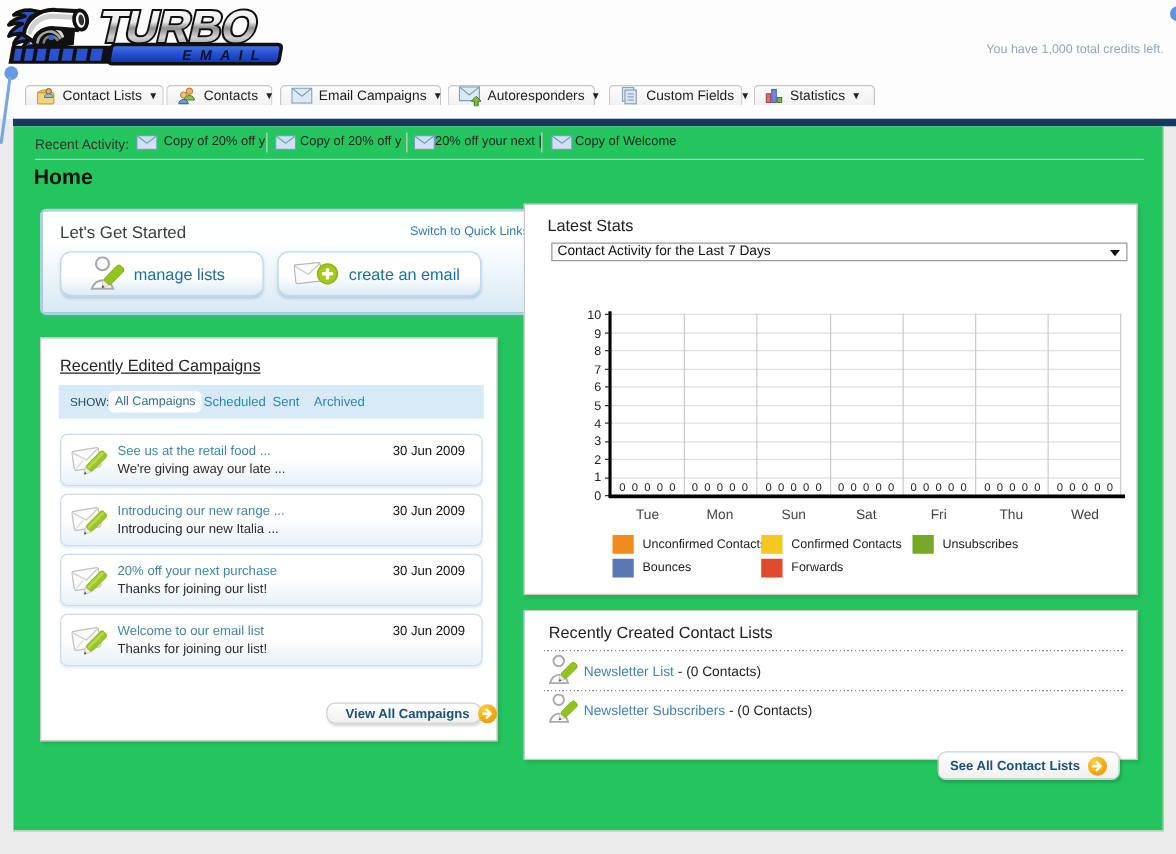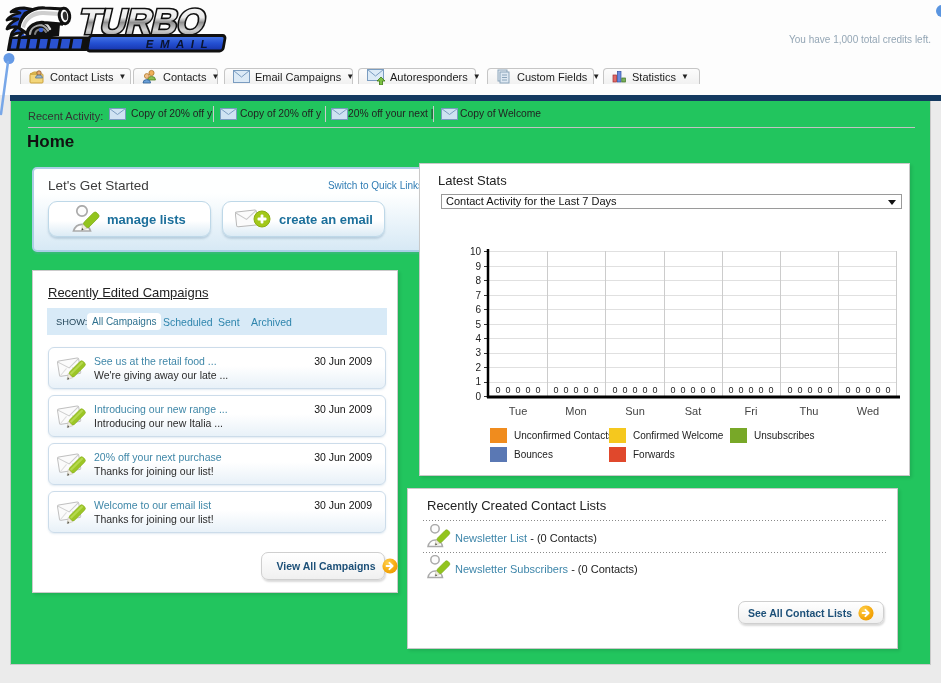--- a/index.html
+++ b/index.html
@@ -33,50 +33,50 @@
 .ra-item { position:absolute; top:7px; height:15px; font-size:10.3px; color:#222; white-space:nowrap; overflow:hidden; }
 .ra-env { position:absolute; top:7px; }
 .ra-sep { position:absolute; top:5px; width:1px; height:16px; background:#ccc; }
 #ra-line { position:absolute; left:17px; top:26px; width:887px; height:1px; background:#c3c3c3; }
 #home-h { position:absolute; left:16px; top:31px; font-size:17px; font-weight:bold; color:#111; }
 
 
 #lgs { position:absolute; left:21px; top:66px; width:411px; height:85px; border:2px solid #abcfe5; border-radius:5px; background:linear-gradient(#feffff 30%, #d7e9f5); box-shadow:1px 2px 2px rgba(120,160,190,0.25); }
 #lgs .title { position:absolute; left:14px; top:9px; font-size:13.5px; color:#3c3c3c; }
 #lgs .switch { position:absolute; right:18px; top:11px; font-size:10px; color:#2f7cb4; }
-.lgsbtn { position:absolute; top:32px; height:36px; background:linear-gradient(#ffffff 55%, #dcebf5); border:1px solid #bed8e8; border-radius:9px; box-shadow:0 2px 2px rgba(100,140,170,0.3); display:flex; align-items:center; font-size:13px; font-weight:bold; color:#1b6f9b; }
+.lgsbtn { position:absolute; top:32px; height:36px; background:linear-gradient(#ffffff 55%, #dcebf5); border:1px solid #bed8e8; border-radius:9px; box-shadow:0 2px 2px rgba(100,140,170,0.3); display:flex; align-items:center; font-size:13px; font-weight:normal; color:#1b6f9b; }
 #btn-manage { left:14px; width:163px; padding-left:20px; }
 #btn-create { left:188px; width:163px; padding-left:12px; }
 
 #campanel { position:absolute; left:21px; top:169px; width:366px; height:323px; border:1px solid #cbcbcb; background:#fff; box-shadow:2px 2px 3px rgba(0,0,0,0.10); }
 #campanel .title { position:absolute; left:15px; top:14px; font-size:13px; color:#222;text-decoration:underline; }
 #showbar { position:absolute; left:14px; top:37px; width:340px; height:27px; background:#d8eaf7; font-size:11px; }
 #showbar .show { position:absolute; left:9px; top:9px; color:#24475a; font-size:9.3px; }
 #showbar .chip { position:absolute; left:40px; top:5px; background:#fff; border-radius:4px; padding:3px 5px; color:#2e718f; font-size:10px; }
 #showbar a { position:absolute; top:8px; color:#2e85ad; font-size:10.5px; text-decoration:none; }
 .camcard { position:absolute; left:15px; width:338px; height:42px; border:1px solid #ccdcea; border-radius:6px; background:linear-gradient(#ffffff 45%, #e8f1f8); box-shadow:0 1px 2px rgba(120,160,190,0.22); }
 .camcard .t { position:absolute; left:45px; top:7px; font-size:10.5px; color:#3f87a8; }
 .camcard .s { position:absolute; left:45px; top:21px; font-size:10.5px; color:#2b2b2b; }
 .camcard .d { position:absolute; right:13px; top:7px; font-size:10.5px; color:#111; }
 .camcard svg { position:absolute; left:8px; top:7px; }
 
 .gobtn { position:absolute; background:linear-gradient(#ffffff,#f0f0f0); border:1px solid #cfcfcf; border-radius:7px; box-shadow:1px 2px 2px rgba(0,0,0,0.15); display:flex; align-items:center; justify-content:center; font-size:10.5px; font-weight:bold; color:#1d5078; }
-#viewall { left:228px; top:281px; width:124px; height:28px; font-size:10.5px; white-space:nowrap;padding-left:28px; }
+#viewall { left:228px; top:291px; width:124px; height:17px; font-size:10.5px; white-space:nowrap;padding-left:28px; }
 #seeall { left:330px; top:112px; width:146px; height:23px; font-size:10.5px; white-space:nowrap; }
 .gobtn svg.arr { margin-left:6px; flex-shrink:0; }
 
 #statspanel { position:absolute; left:408px; top:62px; width:491px; height:313px; border:1px solid #c9c9c9; background:#fff; box-shadow:2px 2px 3px rgba(0,0,0,0.10); }
 #statspanel .title { position:absolute; left:18px; top:9px; font-size:13px; color:#222; }
 #fakeselect { position:absolute; left:21px; top:30px; width:461px; height:15px; border:1px solid #9a9a9a; background:#fff; font-size:11px; color:#111; line-height:13px; padding-left:4px; }
 #fakeselect .arrow { position:absolute; right:5px; top:5px; width:0; height:0; border-left:4.5px solid transparent; border-right:4.5px solid transparent; border-top:5px solid #111; }
 
 .legend-sw { position:absolute; width:17px; height:15px; }
 .legend-tx { position:absolute; font-size:10px; color:#222; }
 
-#clpanel { position:absolute; left:396px; top:387px; width:491px; height:161px; border:1px solid #c9c9c9; background:#fff; box-shadow:2px 2px 3px rgba(0,0,0,0.10);text-align:center; }
+#clpanel { position:absolute; left:408px; top:387px; width:491px; height:120px; border:1px solid #c9c9c9; background:#fff; box-shadow:2px 2px 3px rgba(0,0,0,0.10);text-align:center; }
 #clpanel .title { position:absolute; left:19px; top:9px; font-size:13px; color:#222; }
 .dotline { position:absolute; left:15px; width:464px; height:1px; background-image:repeating-linear-gradient(to right,#8a8a8a 0 1px,transparent 1px 3px); }
 .clitem { position:absolute; left:17px; font-size:11px; }
 .clitem .lnk { color:#3e86aa; }
 .clitem .rest { color:#222; }
 </style>
 </head>
 <body>
 <div id="page">
   <div id="header"></div>
@@ -427,21 +427,21 @@
             <text x="205" y="172">Sun</text>
             <text x="263" y="172">Sat</text>
             <text x="321" y="172">Fri</text>
             <text x="379" y="172">Thu</text>
             <text x="438" y="172">Wed</text>
         </g>
       </svg>
       <div class="legend-sw" style="left:70px;top:264px;background:#f08c1e"></div>
         <div class="legend-tx" style="left:94px;top:266px">Unconfirmed Contacts</div>
       <div class="legend-sw" style="left:189px;top:264px;background:#f5c81e"></div>
-        <div class="legend-tx" style="left:213px;top:266px">Confirmed Welcome</div>
+        <div class="legend-tx" style="left:213px;top:266px">Confirmed Contacts</div>
       <div class="legend-sw" style="left:310px;top:264px;background:#78a828"></div>
         <div class="legend-tx" style="left:334px;top:266px">Unsubscribes</div>
       <div class="legend-sw" style="left:70px;top:283px;background:#5a78b4"></div>
         <div class="legend-tx" style="left:94px;top:285px">Bounces</div>
       <div class="legend-sw" style="left:189px;top:283px;background:#e0482c"></div>
         <div class="legend-tx" style="left:213px;top:285px">Forwards</div>
     </div>
     <div id="clpanel">
       <div class="title">Recently Created Contact Lists</div>
       <div class="dotline" style="top:31px"></div>

